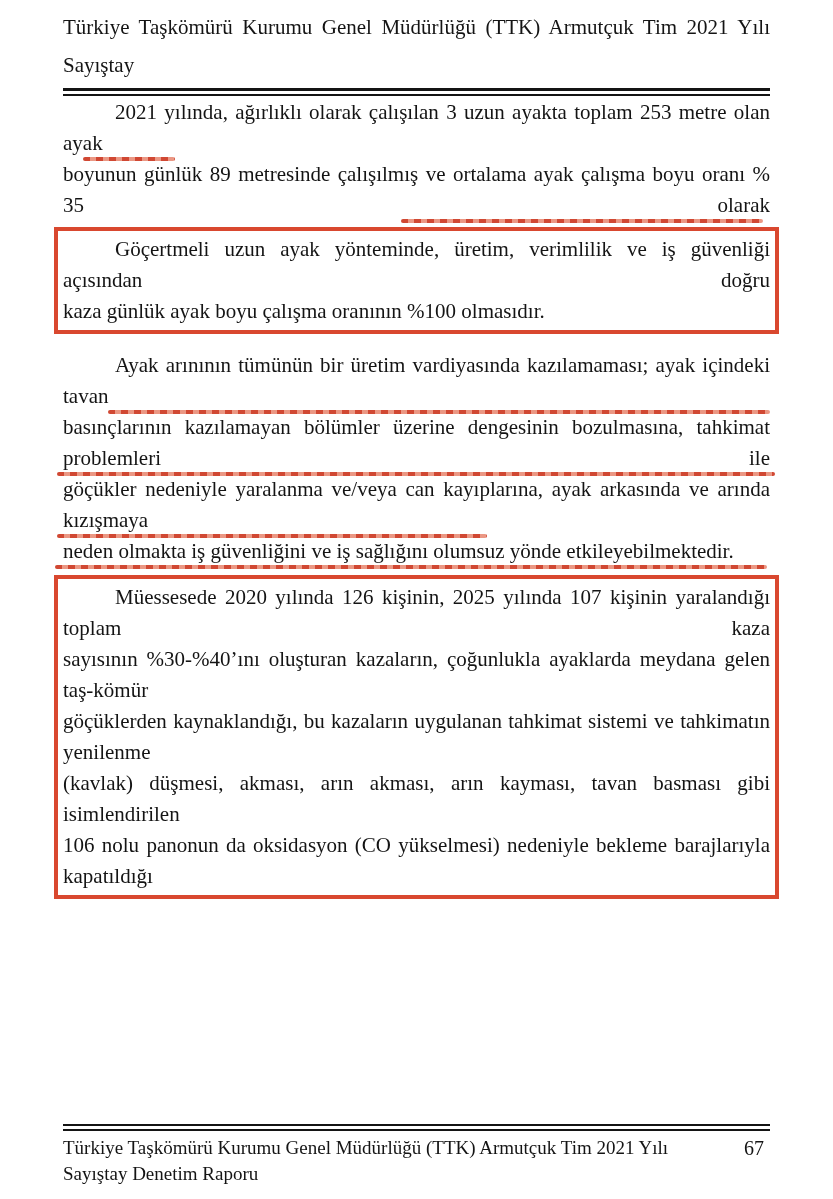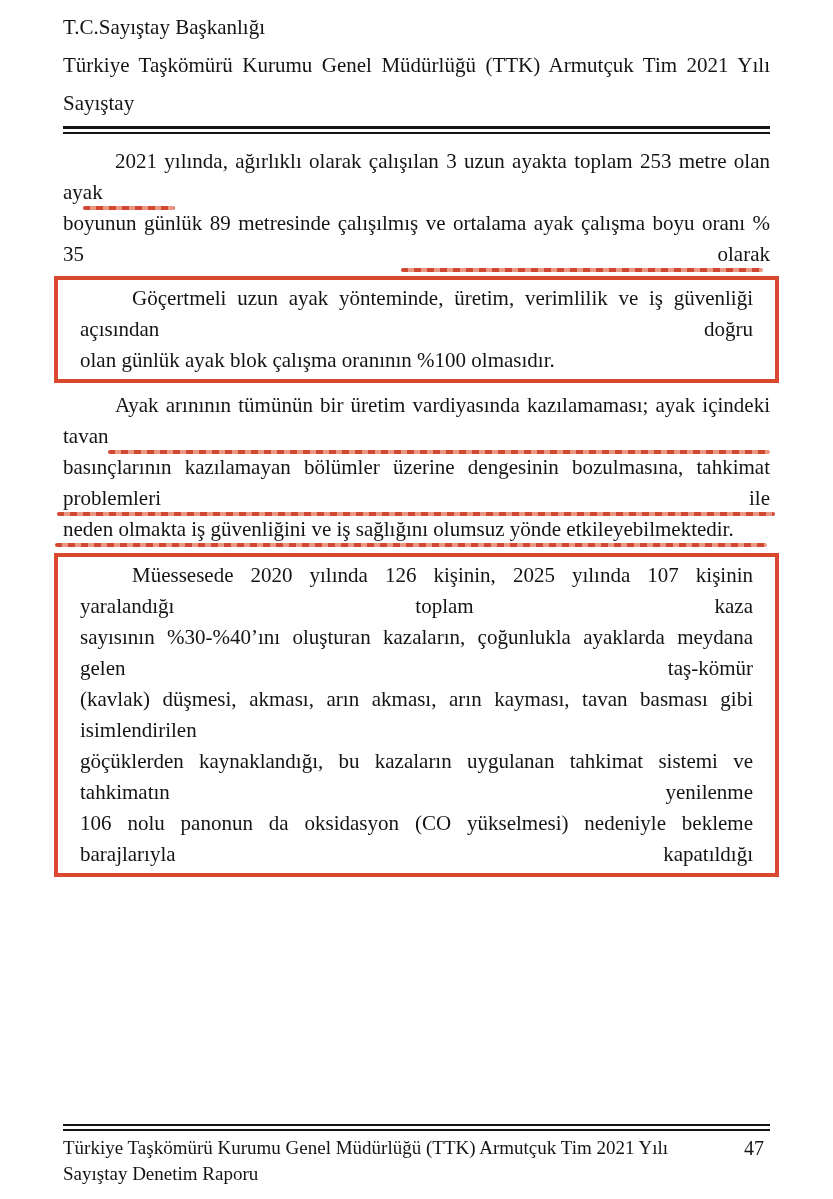--- a/index.html
+++ b/index.html
@@ -15,96 +15,96 @@
   
   .hline { font-size:21px; line-height:38px; }
   .hline.justify { text-align:justify; text-align-last:justify; }
   .rule-double {
     height:8px; margin-top:4px;
     border-top:3px solid var(--ink);
     border-bottom:2px solid var(--ink);
   }
 
   
-  .para { margin-top:12px; }
+  .para { margin-top:1px; }
   .line {
     position:relative;
     font-size:21px; line-height:31px;
     text-align:justify; text-align-last:justify;
     white-space:normal;
   }
   .line.indent { text-indent:52px; }
   .line.last { text-align-last:left; }
 
   
   .redline {
     position:absolute; bottom:-2px; height:4px; display:block;
     background:repeating-linear-gradient(90deg,
       rgba(206,62,40,.95) 0 7px, rgba(224,96,66,.65) 7px 13px);
     border-radius:2px; pointer-events:none;
   }
 
   
   .redbox {
     border:4px solid var(--red);
-    margin:6px -9px 7px -9px;
-    padding:3px 22px;
+    margin:6px -9px 16px -9px;
+    padding:3px 5px;
   }
 
   
   .footer { position:absolute; left:63px; right:63px; top:1124px; }
   .footer .rule-double { margin-top:0; border-top:2px solid var(--ink); height:7px; }
   .footer-row { display:flex; justify-content:space-between; align-items:flex-start; margin-top:4px; }
   .fline { font-size:19px; line-height:26px; }
   .pagenum { font-size:20px; line-height:26px; padding-right:6px; }
 </style>
 </head>
 <body>
 
 <div class="page">
 
   <div>
-    <div class="hline">T.C.Sayıştay Başkanlığı</div>
     <div class="hline justify">Türkiye Taşkömürü Kurumu Genel Müdürlüğü (TTK) Armutçuk Tim 2021 Yılı Sayıştay</div>
     <div class="rule-double"></div>
   </div>
 
   <div class="para">
     <div class="line indent"><i class="redline" style="left:20px;width:92px;"></i>2021 yılında, ağırlıklı olarak çalışılan 3 uzun ayakta toplam 253 metre olan ayak</div>
     <div class="line"><i class="redline" style="left:338px;width:362px;"></i>boyunun günlük 89 metresinde çalışılmış ve ortalama ayak çalışma boyu oranı % 35 olarak</div>
   </div>
 
   <div class="redbox">
     <div class="para" style="margin-top:0;">
       <div class="line indent">Göçertmeli uzun ayak yönteminde, üretim, verimlilik ve iş güvenliği açısından doğru</div>
-      <div class="line last">olan günlük ayak blok çalışma oranının %100 olmasıdır.</div>
+      <div class="line last">kaza günlük ayak boyu çalışma oranının %100 olmasıdır.</div>
     </div>
   </div>
 
   <div class="para" style="margin-top:7px;">
     <div class="line indent"><i class="redline" style="left:45px;width:662px;"></i>Ayak arınının tümünün bir üretim vardiyasında kazılamaması; ayak içindeki tavan</div>
     <div class="line"><i class="redline" style="left:-6px;width:718px;"></i>basınçlarının kazılamayan bölümler üzerine dengesinin bozulmasına, tahkimat problemleri ile</div>
+    <div class="line"><i class="redline" style="left:-6px;width:430px;"></i>göçükler nedeniyle yaralanma ve/veya can kayıplarına, ayak arkasında ve arında kızışmaya</div>
     <div class="line last"><i class="redline" style="left:-8px;width:712px;"></i>neden olmakta iş güvenliğini ve iş sağlığını olumsuz yönde etkileyebilmektedir.</div>
   </div>
 
   <div class="redbox" style="margin-top:8px;">
     <div class="para" style="margin-top:0;">
       <div class="line indent">Müessesede 2020 yılında 126 kişinin, 2025 yılında 107 kişinin yaralandığı toplam kaza</div>
       <div class="line">sayısının %30-%40’ını oluşturan kazaların, çoğunlukla ayaklarda meydana gelen taş-kömür</div>
+      <div class="line">göçüklerden kaynaklandığı, bu kazaların uygulanan tahkimat sistemi ve tahkimatın yenilenme</div>
       <div class="line">(kavlak) düşmesi, akması, arın akması, arın kayması, tavan basması gibi isimlendirilen</div>
-      <div class="line">göçüklerden kaynaklandığı, bu kazaların uygulanan tahkimat sistemi ve tahkimatın yenilenme</div>
       <div class="line">106 nolu panonun da oksidasyon (CO yükselmesi) nedeniyle bekleme barajlarıyla kapatıldığı</div>
 
     </div>
   </div>
 
   <div class="footer">
     <div class="rule-double"></div>
     <div class="footer-row">
       <div>
         <div class="fline">Türkiye Taşkömürü Kurumu Genel Müdürlüğü (TTK) Armutçuk Tim 2021 Yılı</div>
         <div class="fline">Sayıştay Denetim Raporu</div>
       </div>
-      <div class="pagenum">47</div>
+      <div class="pagenum">67</div>
     </div>
   </div>
 
 </div>
 
 </body></html>

